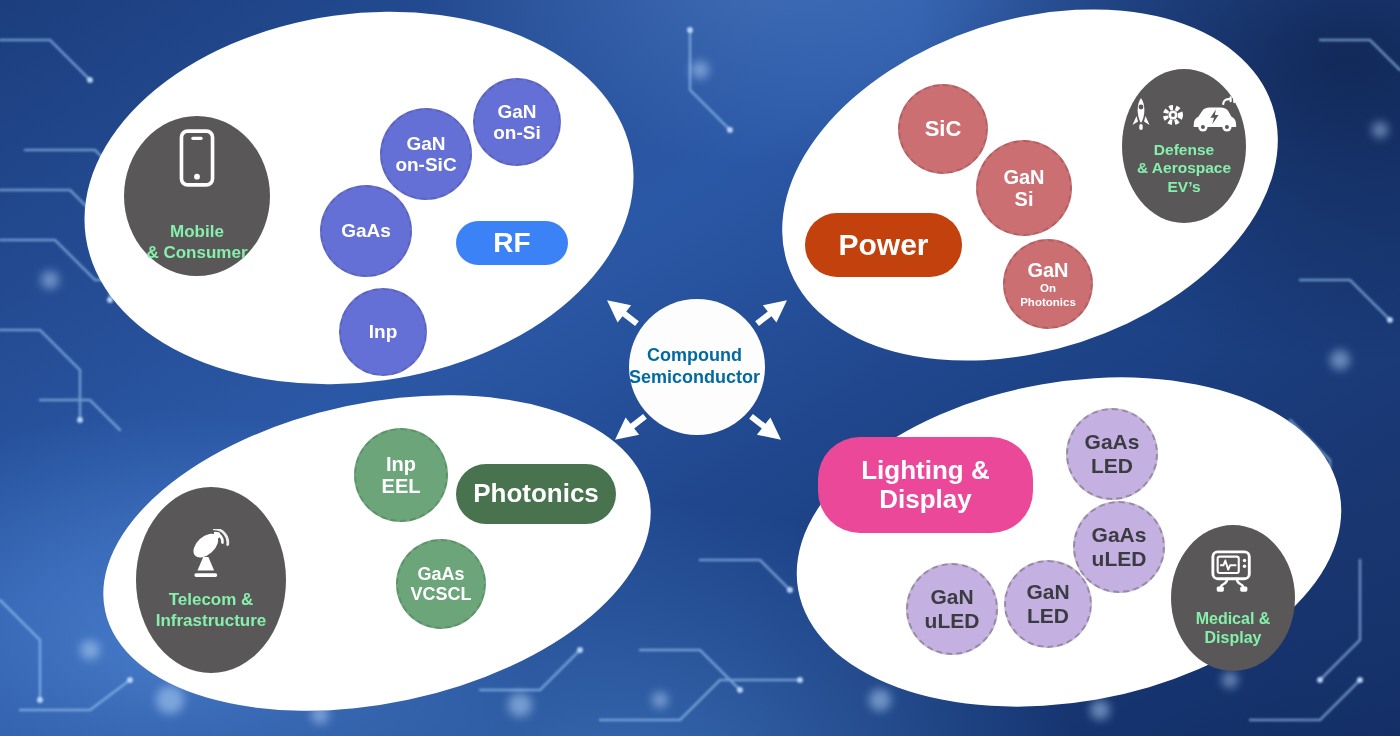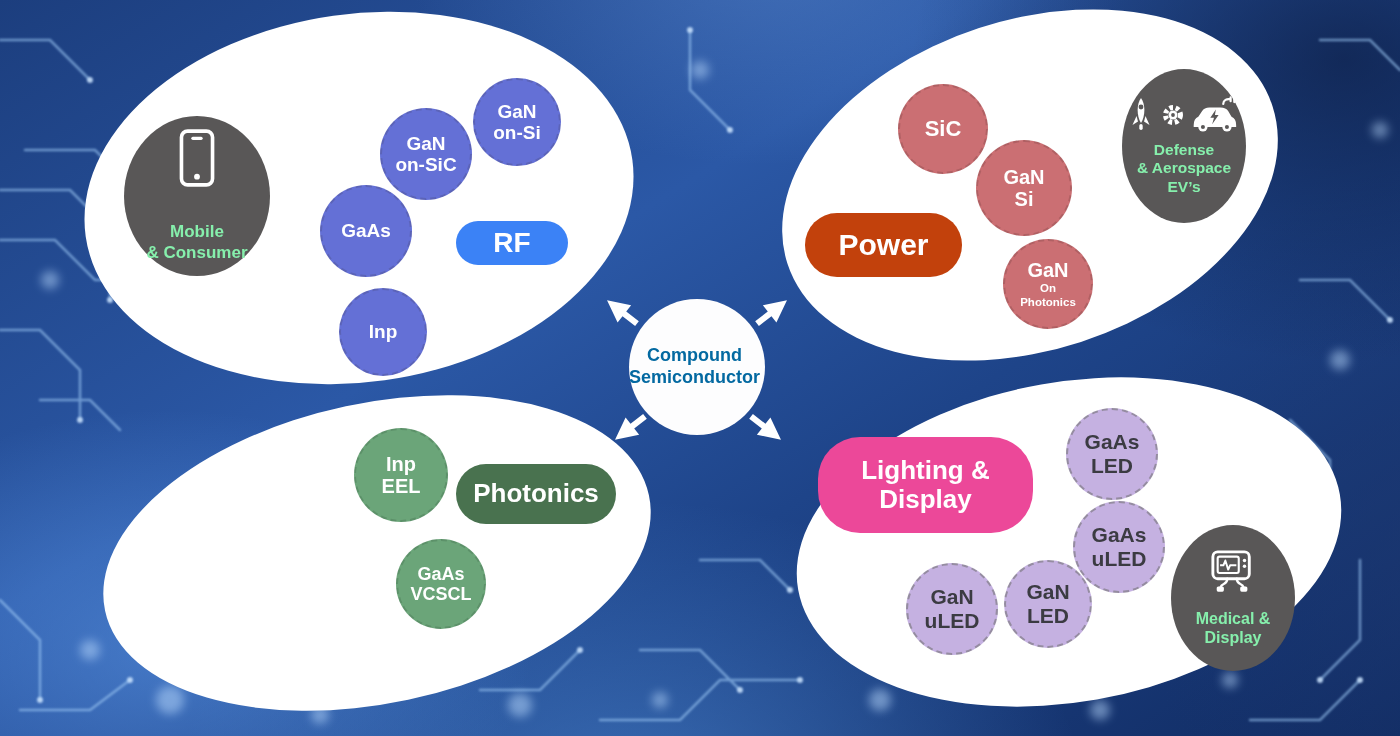--- a/index.html
+++ b/index.html
@@ -224,20 +224,33 @@
           <circle cx="14" cy="33" r="2.2" fill="#595757"></circle>
         <circle cx="40" cy="33" r="5" fill="#fff"></circle>
           <circle cx="40" cy="33" r="2.2" fill="#595757"></circle>
       </svg>
     </div>
     <span class="multiline">Defense
 &amp; Aerospace
 EV’s</span>
   </div>
 
+  <div class="category telecom">
+    <svg width="50" height="52" viewBox="0 0 48 50">
+      <ellipse cx="19" cy="16" rx="14" ry="8.5" transform="rotate(-42 19 16)" fill="#fff"></ellipse>
+      <circle cx="30" cy="6" r="3" fill="#fff"></circle>
+      <line x1="20" y1="16" x2="30" y2="6" stroke="#fff" stroke-width="2"></line>
+      <path d="M35,13 A8,8 0 0 0 28,4" stroke="#fff" stroke-width="2.6" fill="none" stroke-linecap="round"></path>
+      <path d="M40,15 A13,13 0 0 0 27,0" stroke="#fff" stroke-width="2.6" fill="none" stroke-linecap="round" opacity="0.9"></path>
+      <path d="M11,40 L27,40 L21.5,27 L16.5,27 Z" fill="#fff"></path>
+      <rect x="8" y="42.5" width="22" height="3.6" rx="1.8" fill="#fff"></rect>
+    </svg>
+    <span class="multiline">Telecom &amp;
+Infrastructure</span>
+  </div>
   <div class="bubble green" style="left:354px;top:428px;width:90px;height:90px;font-size:20px;">
     <span class="multiline">Inp
 EEL</span>
   </div>
   <div class="bubble green" style="left:396px;top:539px;width:86px;height:86px;">
     <span class="multiline">GaAs
 VCSCL</span>
   </div>
   <div class="pill photonics-pill">
     <span>Photonics</span>

